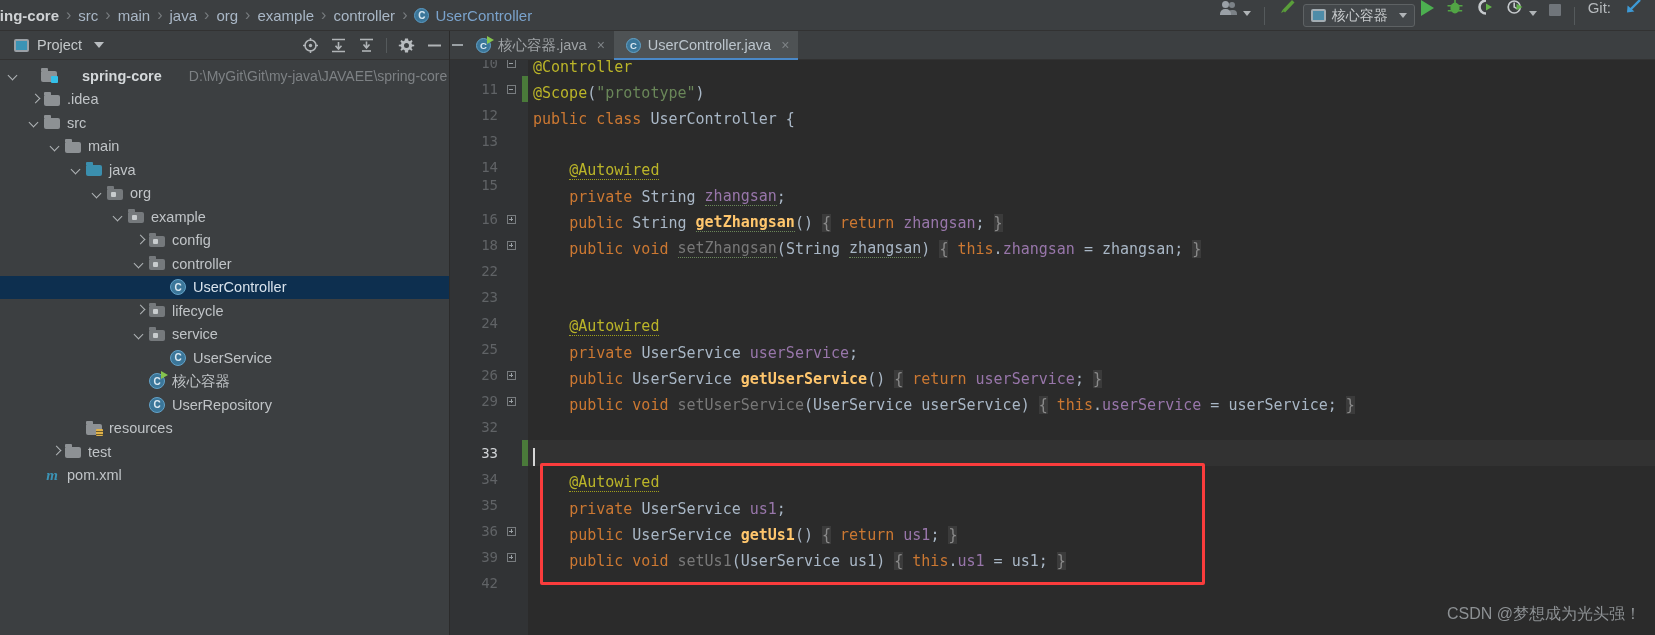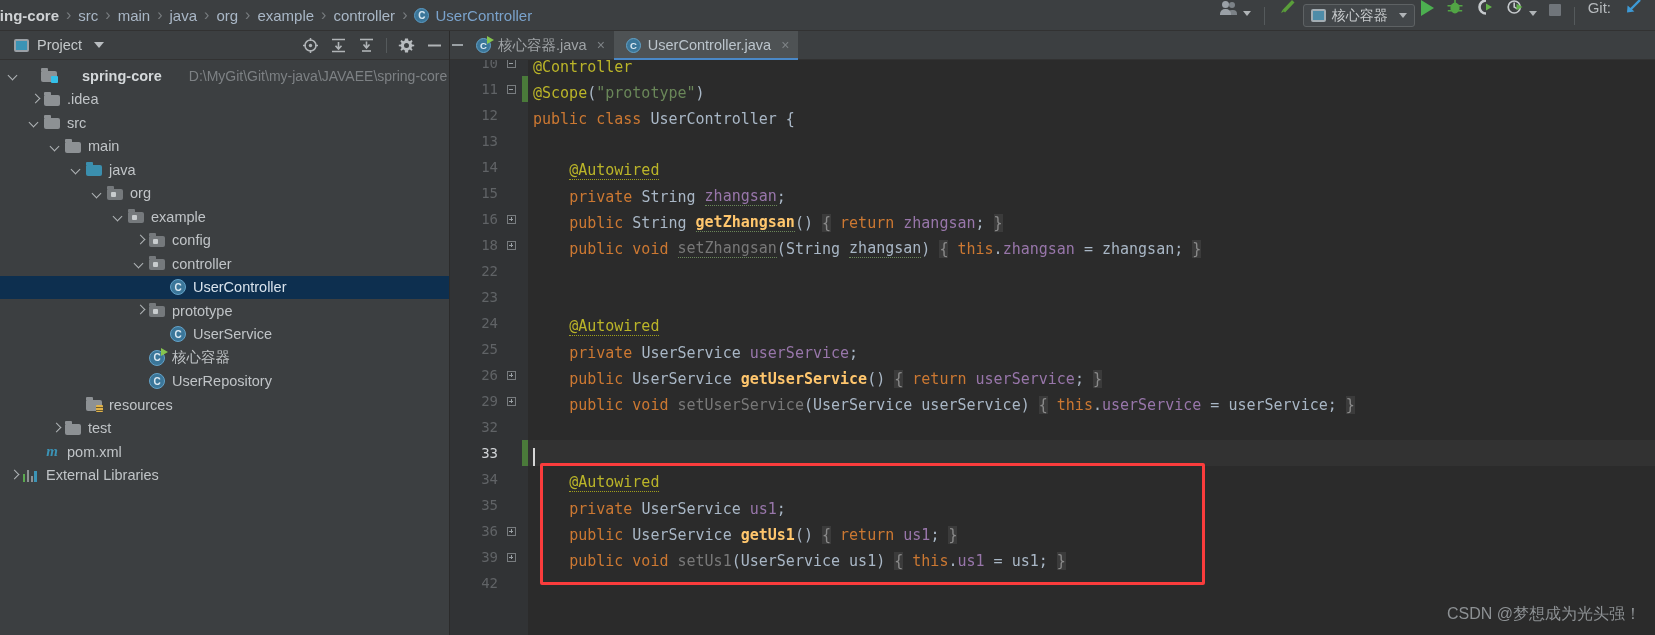--- a/index.html
+++ b/index.html
@@ -492,21 +492,28 @@
         <div class="row sel" style="padding-left: 155px;">
           <span class="arrow"></span>
           <span class="cls">C</span>
           <span class="lbl sel">UserController</span>
         </div>
         <div class="row" style="padding-left: 134px;">
           <span class="arrow r"></span>
           <span class="pkg">
             <i></i>
           </span>
-          <span class="lbl">prototype</span>
+          <span class="lbl">lifecycle</span>
+        </div>
+        <div class="row" style="padding-left: 134px;">
+          <span class="arrow d"></span>
+          <span class="pkg">
+            <i></i>
+          </span>
+          <span class="lbl">service</span>
         </div>
         <div class="row" style="padding-left: 155px;">
           <span class="arrow"></span>
           <span class="cls">C</span>
           <span class="lbl">UserService</span>
         </div>
         <div class="row" style="padding-left: 134px;">
           <span class="arrow"></span>
           <span class="cls">C<span class="runmk"></span></span>
           <span class="lbl">核心容器</span>
@@ -528,30 +535,20 @@
           <span class="arrow r"></span>
           <span class="folder">
             <i></i>
           </span>
           <span class="lbl">test</span>
         </div>
         <div class="row" style="padding-left: 29px;">
           <span class="arrow"></span>
           <span class="mfile">m</span>
           <span class="lbl">pom.xml</span>
-        </div>
-        <div class="row" style="padding-left: 8px;">
-          <span class="arrow r"></span>
-          <span class="libico">
-            <s style="height:8px;background:#5aa84f"></s>
-            <s style="height:12px;background:#8d9194"></s>
-            <s style="height:6px;background:#8d9194"></s>
-            <s style="height:11px;background:#3b93b5"></s>
-          </span>
-          <span class="lbl">External Libraries</span>
         </div>
       </div>
   </div>
 
   <div class="editor">
     <div class="tabbar" id="tabbar">
         <div style="width: 14px; display: flex; align-items: center; justify-content: center;">
           <span style="display:block;width:11px;height:2px;background:#9aa0a4"></span>
         </div>
         <div class="tab">
@@ -586,21 +583,21 @@
             <span class="fold"></span>
           </div>
           <div class="lnrow" style="top: 68px;">
             <span class="ln">13</span>
             <span class="fold"></span>
           </div>
           <div class="lnrow" style="top: 94px;">
             <span class="ln">14</span>
             <span class="fold"></span>
           </div>
-          <div class="lnrow" style="top: 120px;">
+          <div class="lnrow" style="top: 112px;">
             <span class="ln">15</span>
             <span class="fold"></span>
           </div>
           <div class="lnrow" style="top: 146px;">
             <span class="ln">16</span>
             <span class="fold">
               <span class="plus"></span>
             </span>
           </div>
           <div class="lnrow" style="top: 172px;">

